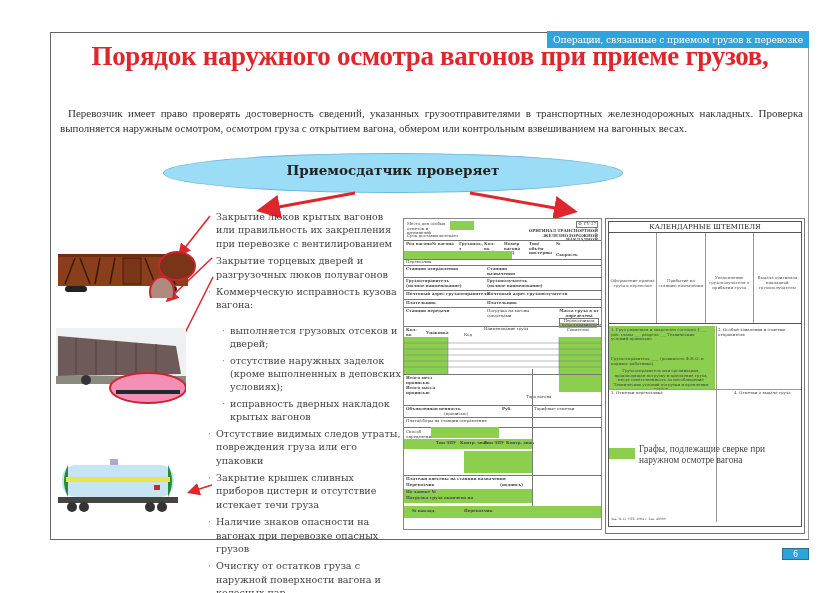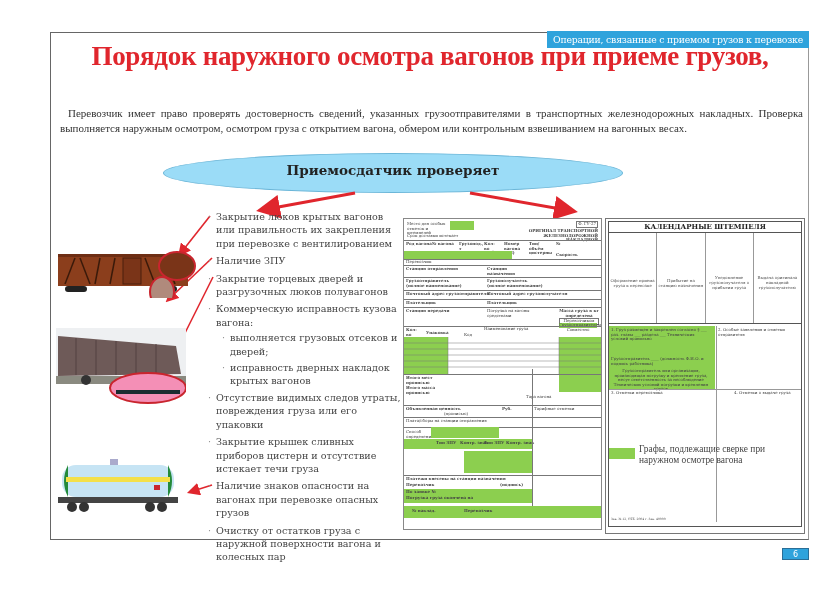--- a/index.html
+++ b/index.html
@@ -108,24 +108,24 @@
   <rect x="96" y="28" width="6" height="5" fill="#c9252e"></rect>
   <rect x="0" y="40" width="120" height="6" fill="#444"></rect>
   <circle cx="14" cy="50" r="5" fill="#333"></circle>
     <circle cx="26" cy="50" r="5" fill="#333"></circle>
   <circle cx="92" cy="50" r="5" fill="#333"></circle>
     <circle cx="104" cy="50" r="5" fill="#333"></circle>
 </svg>
 
 <div class="checklist">
   <div class="item">Закрытие люков крытых вагонов или правильность их закрепления при перевозке с вентилированием</div>
-  <div class="item">Наличие ЗПУ</div>
   <div class="item">Закрытие торцевых дверей и разгрузочных люков полувагонов</div>
-  <div class="item" style="margin-bottom:2px">Коммерческую исправность кузова вагона:</div>
+  <div class="item" style="margin-bottom:12px">Коммерческую исправность кузова вагона:</div>
   <div class="sub">выполняется грузовых отсеков и дверей;</div>
+  <div class="sub">отсутствие наружных заделок (кроме выполненных в деповских условиях);</div>
   <div class="sub">исправность дверных накладок крытых вагонов</div>
   <div class="item">Отсутствие видимых следов утраты, повреждения груза или его упаковки</div>
   <div class="item">Закрытие крышек сливных приборов цистерн и отсутствие истекает течи груза</div>
   <div class="item">Наличие знаков опасности на вагонах при перевозке опасных грузов</div>
   <div class="item">Очистку от остатков груза с наружной поверхности вагона и колесных пар</div>
 </div>
 
 <div class="waybill">
   <div class="tiny" style="left:3px;top:3px;width:45px;">Место для особых отметок и штемпелей</div>
   <div class="green" style="position:absolute;left:46px;top:2px;width:24px;height:9px;"></div>
@@ -212,21 +212,21 @@
   <div class="tiny bold" style="left:2px;top:271px;">По заявке №</div>
   <div class="tiny bold" style="left:2px;top:277px;">Погрузка груза окончена на</div>
   <div class="green" style="position:absolute;left:0;top:287px;width:199px;height:12px;"></div>
   <div class="tiny bold" style="left:8px;top:290px;">№ наклад.</div>
   <div class="tiny bold" style="left:60px;top:290px;">Перевозчик</div>
   <div class="wb-cell" style="left:128px;top:150px;height:137px;"></div>
 </div>
 
 <div class="stamps">
   <div class="inner"></div>
-  <div style="position:absolute;left:3px;top:3px;right:3px;height:10px;border-bottom:1px solid #555;text-align:center;font-size:7px;font-weight:bold;color:#222;line-height:10px;">КАЛЕНДАРНЫЕ ШТЕМПЕЛЯ</div>
+  <div style="position:absolute;left:3px;top:3px;right:3px;height:10px;border-bottom:1px solid #555;text-align:center;font-size:7px;font-weight:normal;color:#222;line-height:10px;">КАЛЕНДАРНЫЕ ШТЕМПЕЛЯ</div>
   <div style="position:absolute;left:3px;top:14px;right:3px;height:90px;display:flex;">
     <div style="flex:1;border-right:0.6px solid #999;font-size:4px;text-align:center;padding-top:45px;">Оформление приема груза к перевозке</div>
     <div style="flex:1;border-right:0.6px solid #999;font-size:4px;text-align:center;padding-top:45px;">Прибытие на станцию назначения</div>
     <div style="flex:1;border-right:0.6px solid #999;font-size:4px;text-align:center;padding-top:42px;">Уведомление грузополучателя о прибытии груза</div>
     <div style="flex:1;font-size:4px;text-align:center;padding-top:42px;">Выдача оригинала накладной грузополучателю</div>
   </div>
   <div style="position:absolute;left:3px;top:104px;right:3px;height:1px;background:#555;"></div>
   <div class="green" style="position:absolute;left:3px;top:107px;width:106px;height:63px;"></div>
   <div class="tiny" style="left:5px;top:109px;width:100px;">1. Груз размещен и закреплен согласно § ___ раз. главы ___ раздела ___ Технических условий правильно</div>
   <div class="tiny" style="left:5px;top:138px;width:100px;">Грузоотправитель ____ (должность Ф.И.О. и подпись работника)</div>

